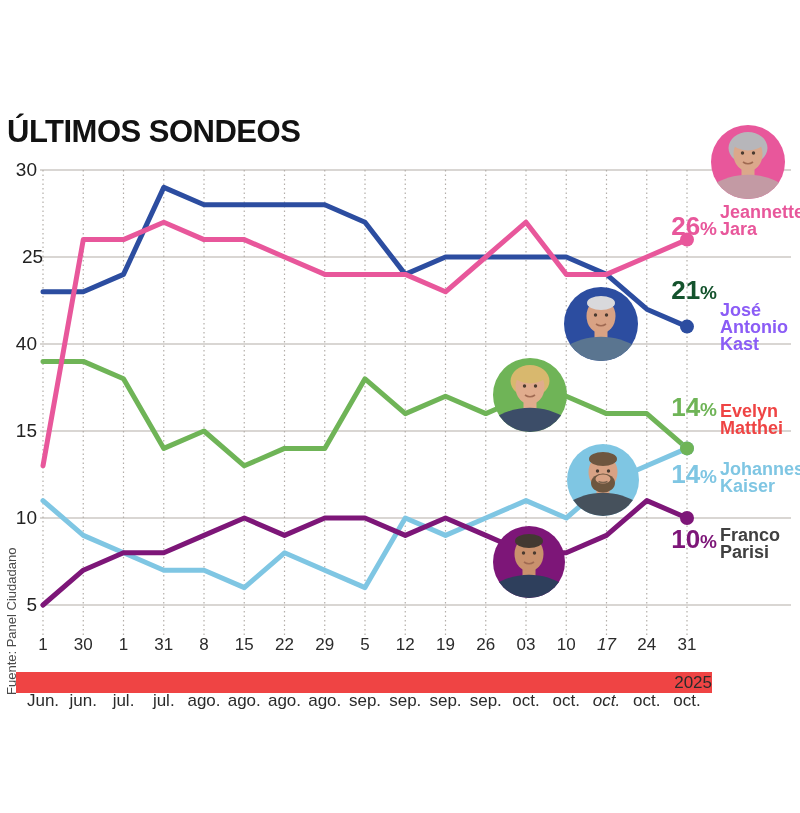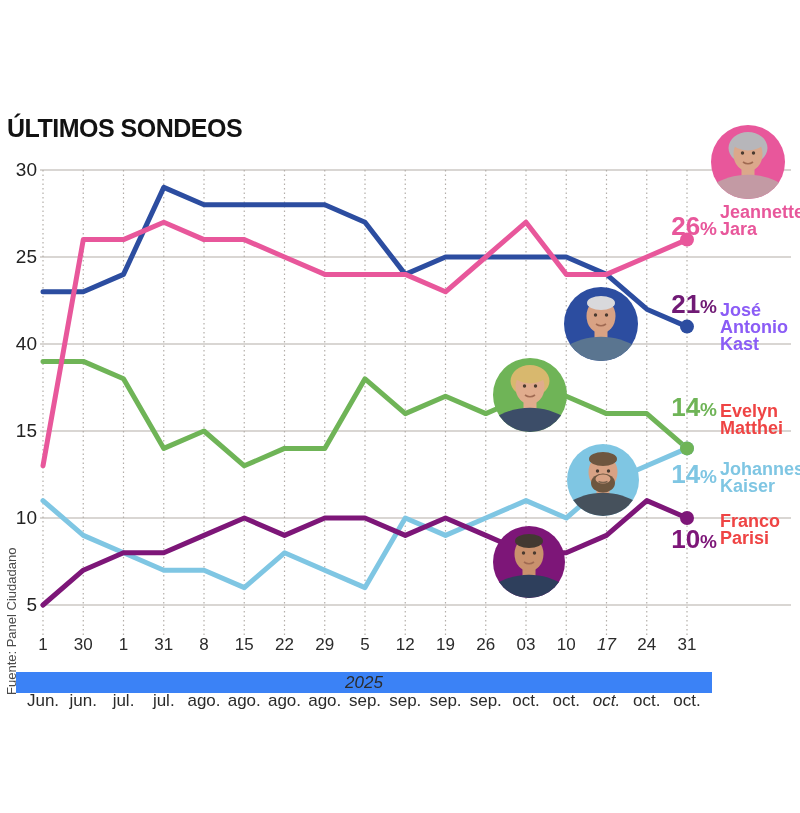--- a/index.html
+++ b/index.html
@@ -1,31 +1,31 @@
 <!DOCTYPE html>
 <html><head>
 <meta charset="utf-8">
 <style>
   html,body{margin:0;padding:0;}
   body{width:800px;height:813px;overflow:hidden;background:#ffffff;
        font-family:"Liberation Sans", sans-serif;position:relative;}
   .stage{position:absolute;inset:0;}
   #chart-svg{position:absolute;left:0;top:0;}
-  .page-title{position:absolute;left:7px;top:114px;font-size:25px;font-weight:700;
+  .page-title{position:absolute;left:7px;top:114px;font-size:31px;font-weight:700;
               letter-spacing:-0.5px;color:#121212;margin:0;}
   .y-label{position:absolute;width:37px;text-align:right;font-size:19px;color:#222;line-height:20px;}
   .x-label{position:absolute;width:62px;text-align:center;font-size:17px;line-height:16px;color:#2b2b2b;top:637px;}
   .x-label .day{display:block;}
   .x-label .month{display:block;margin-top:40px;}
   .pct{position:absolute;left:600px;width:117px;text-align:right;font-weight:700;
        font-size:26px;line-height:26px;}
   .pct .sym{font-size:19px;}
   .sname{position:absolute;left:720px;font-weight:700;font-size:18px;line-height:17px;}
-  .year-band{position:absolute;left:16px;top:672px;width:696px;height:21px;background:#3b82f6;
-             text-align:center;font-size:17px;line-height:21px;color:#2b2b2b;font-style:italic;}
+  .year-band{position:absolute;left:16px;top:672px;width:696px;height:21px;background:#ef4444;
+             text-align:right;font-size:17px;line-height:21px;color:#2b2b2b;}
   .source-note{position:absolute;left:4px;top:695px;transform:rotate(-90deg);
                transform-origin:0 0;width:232px;font-size:13px;color:#4a4a4a;white-space:nowrap;}
 </style>
 </head>
 <body>
 
 <div class="stage">
   <h1 class="page-title">ÚLTIMOS SONDEOS</h1>
   <svg id="chart-svg" width="800" height="813" viewBox="0 0 800 813">
       <line x1="40" y1="170" x2="791" y2="170" stroke="#ccc8c5" stroke-width="1.3"></line>
@@ -136,21 +136,21 @@
         </g>
       </g>
       <circle cx="687" cy="448.4" r="7" fill="#7fc6e3"></circle>
       <circle cx="687" cy="518" r="7" fill="#7d1678"></circle>
       <circle cx="687" cy="448.4" r="7" fill="#6fb457"></circle>
       <circle cx="687" cy="326.6" r="7" fill="#2c4da0"></circle>
       <circle cx="687" cy="239.6" r="7" fill="#e8579b"></circle>
     </svg>
   <div id="y-labels">
       <div class="y-label" style="left: 0px; top: 160px;">30</div>
-      <div class="y-label" style="left: 0px; top: 247px;">25</div>
+      <div class="y-label" style="left: 14px; top: 247px; text-align: center;">25</div>
       <div class="y-label" style="left: 0px; top: 334px;">40</div>
       <div class="y-label" style="left: 0px; top: 421px;">15</div>
       <div class="y-label" style="left: 0px; top: 508px;">10</div>
       <div class="y-label" style="left: 0px; top: 595px;">5</div>
     </div>
   <div id="x-labels">
       <div class="x-label" style="left: 12px;">
         <span class="day">1</span>
         <span class="month">Jun.</span>
       </div>
@@ -218,38 +218,38 @@
         <span class="day">31</span>
         <span class="month">oct.</span>
       </div>
     </div>
   <div id="legend">
       <div class="pct" style="top: 201px; color: rgb(232, 87, 155); margin-top: 12px;"><span>26</span><span class="sym">%</span></div>
       <div class="sname" style="top: 204px; color: rgb(232, 87, 155);">
         <div>Jeannette</div>
         <div>Jara</div>
       </div>
-      <div class="pct" style="top: 291px; color: #701a75;"><span>21</span><span class="sym">%</span></div>
+      <div class="pct" style="top: 277px; color: #14532d;"><span>21</span><span class="sym">%</span></div>
       <div class="sname" style="top: 302px; color: #8b5cf6;">
         <div>José</div>
         <div>Antonio</div>
         <div>Kast</div>
       </div>
       <div class="pct" style="top: 394px; color: rgb(111, 180, 87);"><span>14</span><span class="sym">%</span></div>
       <div class="sname" style="top: 403px; color: #ef4444;">
         <div>Evelyn</div>
         <div>Matthei</div>
       </div>
       <div class="pct" style="top: 461px; color: rgb(127, 198, 227);"><span>14</span><span class="sym">%</span></div>
       <div class="sname" style="top: 461px; color: rgb(127, 198, 227);">
         <div>Johannes</div>
         <div>Kaiser</div>
       </div>
       <div class="pct" style="top: 526px; color: rgb(125, 22, 120);"><span>10</span><span class="sym">%</span></div>
-      <div class="sname" style="top: 513px; color: #ef4444;">
+      <div class="sname" style="top: 527px; color: #404040;">
         <div>Franco</div>
         <div>Parisi</div>
       </div>
     </div>
   <div class="year-band">
     <span>2025</span>
   </div>
   <div class="source-note">Fuente: Panel Ciudadano</div>
 </div>
 

